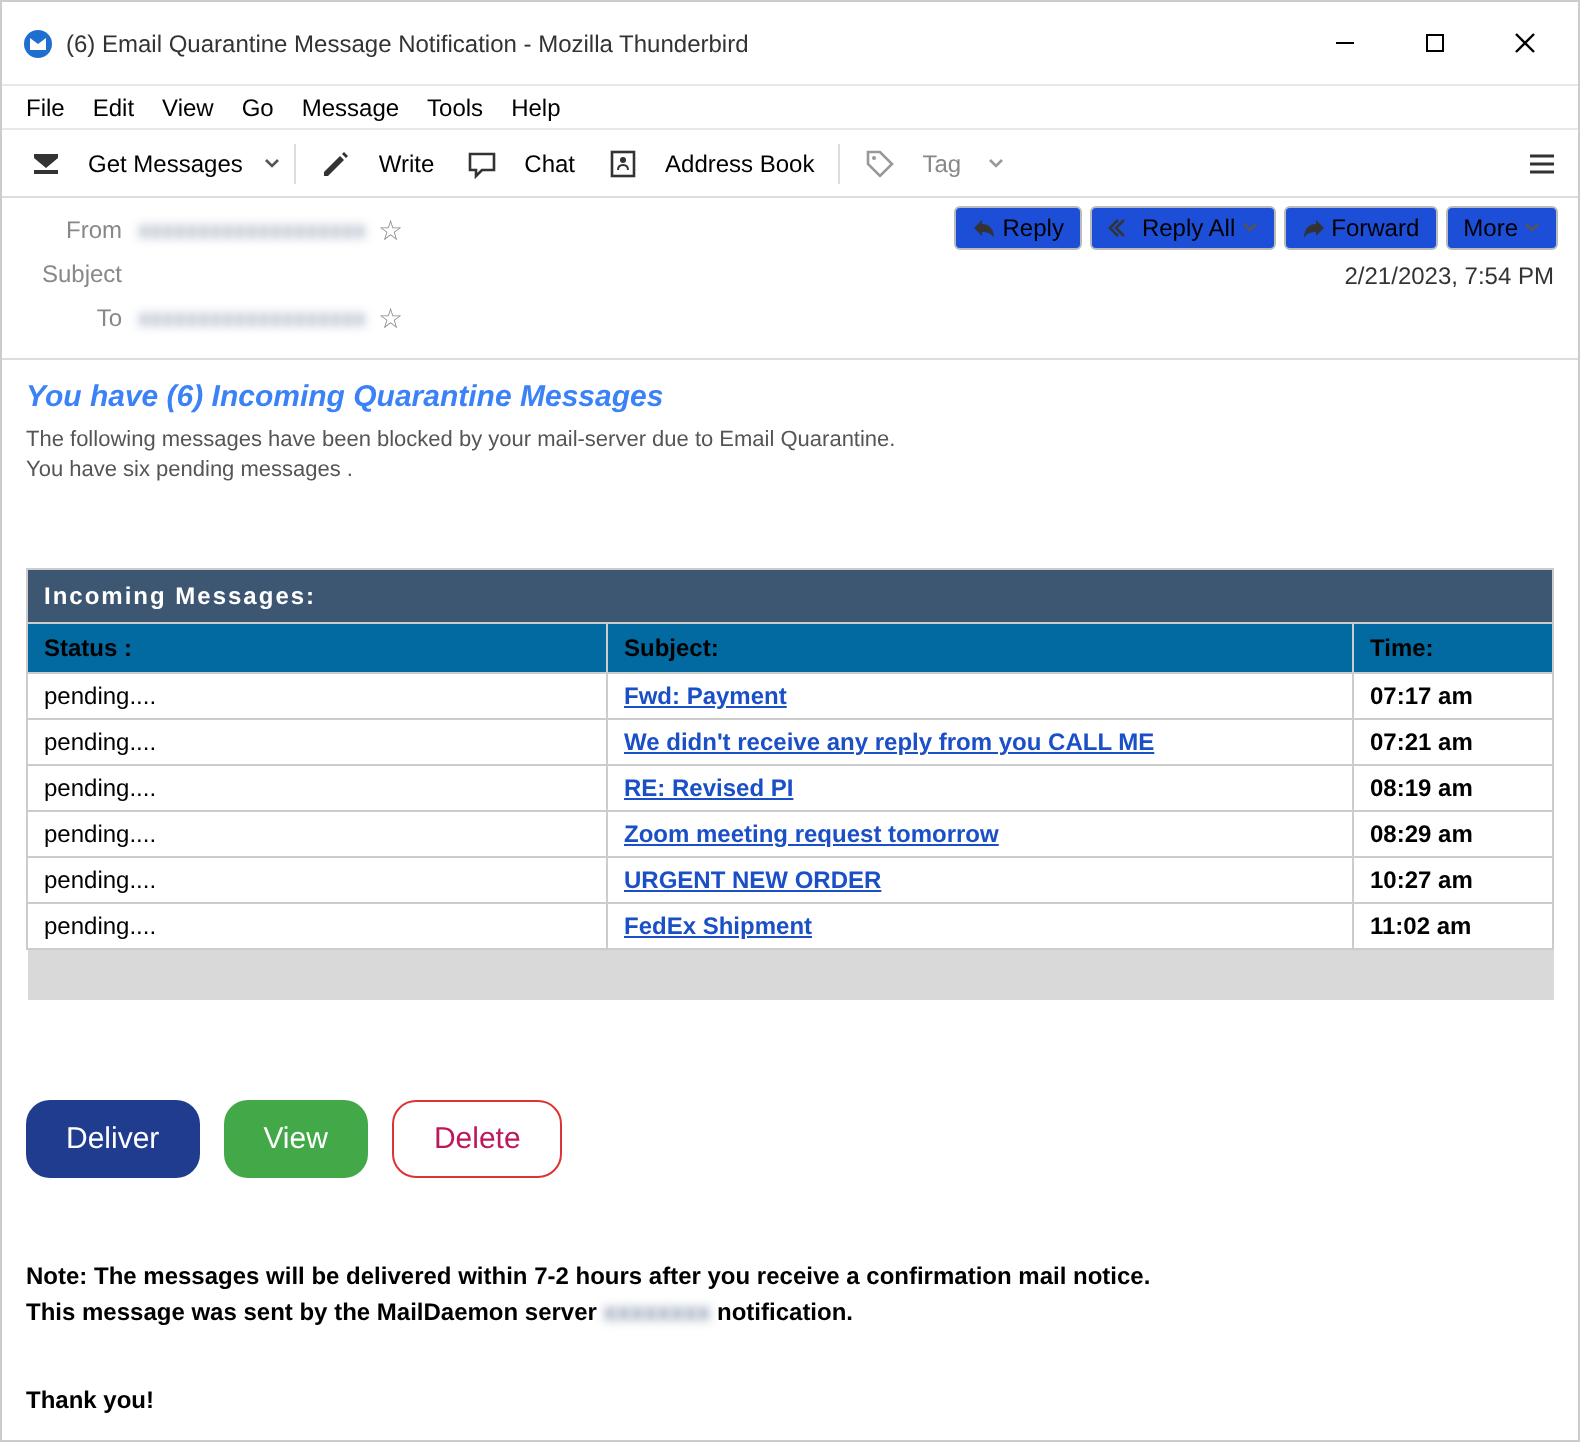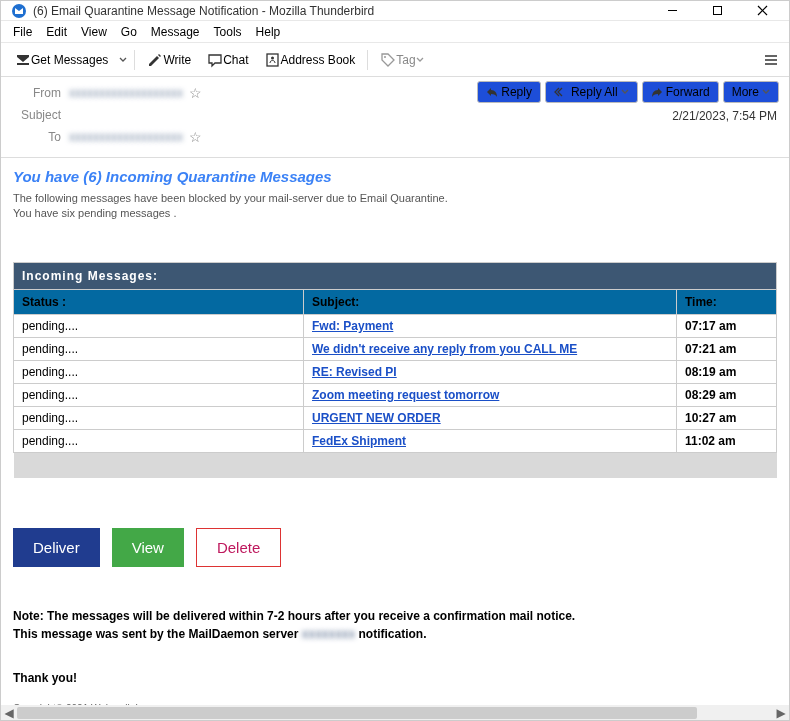--- a/index.html
+++ b/index.html
@@ -1,31 +1,31 @@
 <!DOCTYPE html>
 <html><head>
 <meta charset="utf-8">
 <style>
 * { box-sizing: border-box; margin: 0; padding: 0; }
 body { font-family: "Segoe UI", Arial, sans-serif; font-size: 12px; background: #fff; width: 790px; height: 721px; overflow: hidden; border: 1px solid #ccc; position: relative; }
 
 
-.titlebar { display: flex; align-items: center; height: 20px; background: #fff; border-bottom: 1px solid #e8e8e8; padding: 0 4px; }
+.titlebar { display: flex; align-items: center; height: 42px; background: #fff; border-bottom: 1px solid #e8e8e8; padding: 0 4px; }
 .titlebar .app-icon { width: 16px; height: 16px; margin: 0 6px; }
 .titlebar .title { flex: 1; font-size: 12px; color: #333; }
 .win-btn { width: 45px; height: 30px; display: flex; align-items: center; justify-content: center; color: #333; font-size: 12px; }
 .win-btn svg { width: 11px; height: 11px; }
 
 
 .menubar { display: flex; height: 22px; align-items: center; padding: 0 6px; gap: 2px; border-bottom: 1px solid #e8e8e8; }
 .menubar span { padding: 2px 6px; font-size: 12px; color: #000; }
 
 
 .toolbar { display: flex; height: 34px; align-items: center; padding: 0 6px; border-bottom: 1px solid #ddd; }
-.tb-btn { display: flex; align-items: center; padding: 3px 8px; gap: 0; font-size: 12px; color: #000; border-radius: 4px; }
+.tb-btn { display: flex; align-items: center; padding: 3px 8px; gap: 13px; font-size: 12px; color: #000; border-radius: 4px; }
 .tb-icon { width: 16px; height: 16px; display: inline-flex; align-items: center; justify-content: center; }
 .tb-sep { width: 1px; height: 20px; background: #ddd; margin: 0 4px; }
 .tb-drop { width: 14px; display: flex; align-items: center; justify-content: center; padding:3px 0;}
 .spacer { flex: 1; }
 .hamburger { width: 24px; height: 24px; display:flex; align-items:center; justify-content:center;}
 
 
 .msg-header { padding: 6px 10px 8px 10px; border-bottom: 1px solid #ddd; position: relative; }
 .hdr-row { display: flex; align-items: center; min-height: 20px; margin-bottom: 2px; }
 .hdr-label { width: 50px; text-align: right; color: #888; font-size: 12px; margin-right: 8px; }
@@ -48,21 +48,21 @@
 .qtable .bar td { background: #3d5773; color: #fff; padding: 6px 8px; font-weight: bold; letter-spacing: 1px; }
 .qtable th { background: #0369a1; text-align: left; padding: 5px 8px; border: 1px solid #ccc; font-weight: bold; }
 .qtable td { padding: 4px 8px; border: 1px solid #ccc; }
 .qtable .status { width: 290px; }
 .qtable .time { width: 100px; font-weight: bold; }
 .subj-link { color: #1a4fc7; text-decoration: underline; font-weight: bold; }
 .graybar td { background: #d9d9d9; height: 26px; border: none; }
 
 
 .btn-row { margin-top: 50px; display: flex; gap: 12px; }
-.big-btn { padding: 10px 20px; font-size: 15px; border-radius: 0; border: none; color: #fff; }
+.big-btn { padding: 10px 20px; font-size: 15px; border-radius: 12px; border: none; color: #fff; }
 .btn-deliver { background: #203c8f; }
 .btn-view { background: #43a847; }
 .btn-delete { background: #fff; border: 1.5px solid #d33; color: #be185d; }
 
 .note { margin-top: 40px; font-size: 12px; font-weight: bold; color: #000; line-height: 1.5; }
 .thank { margin-top: 28px; font-size: 12px; font-weight: bold; }
 .copy { margin-top: 18px; font-size: 10px; color: #666; }
 
 
 .hscroll { position: absolute; bottom: 0; left: 0; right: 0; height: 16px; background: #f0f0f0; display: flex; align-items: center; }

